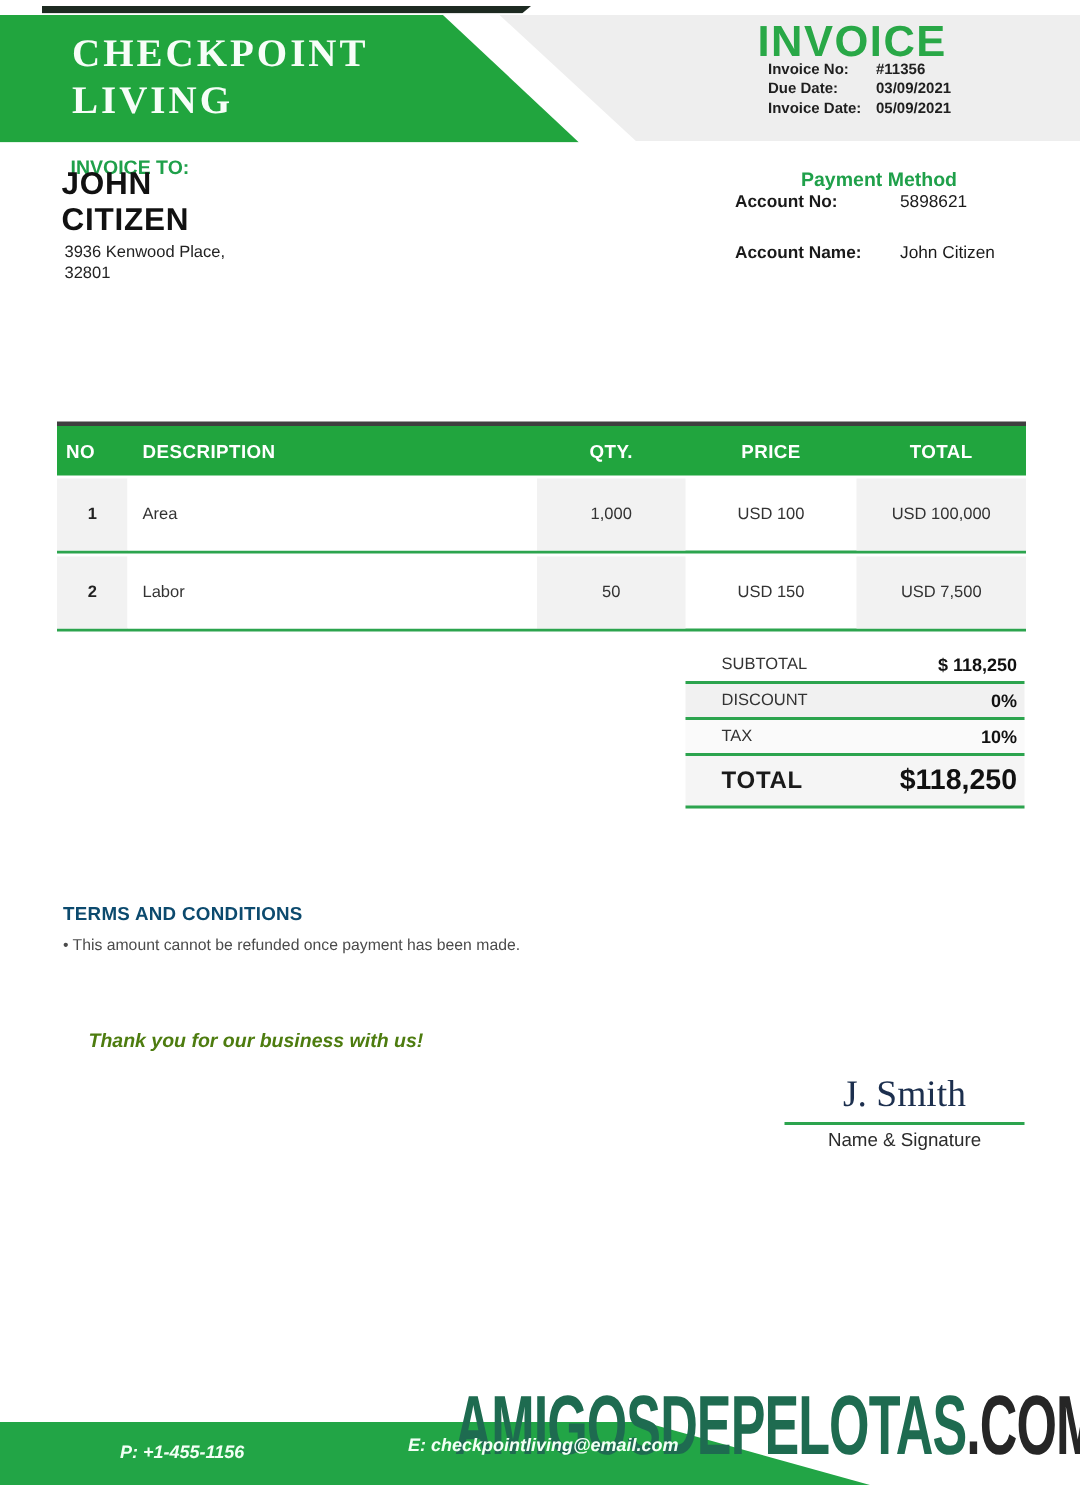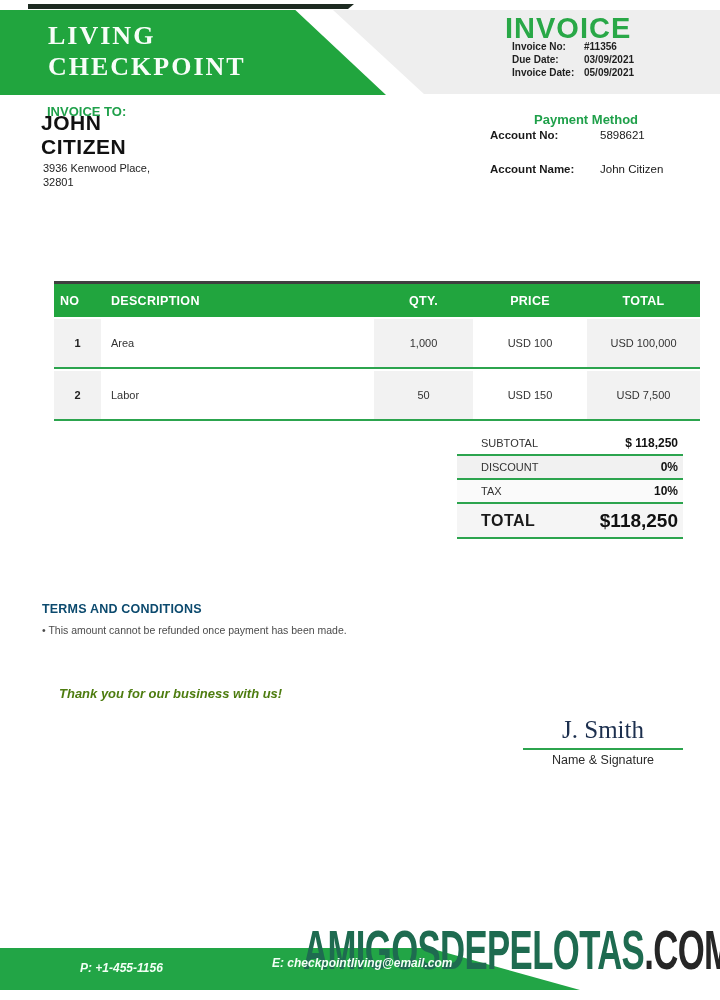--- a/index.html
+++ b/index.html
@@ -60,21 +60,21 @@
     position:absolute; left:490px; top:112px;
     color:#1fa04a; font-weight:800; font-size:13px;padding-left:44px;
   }
   .pay-row { position:absolute; left:490px; font-size:11.5px; display:flex; }
   .pay-row .lbl { font-weight:800; color:#1a1a1a; width:110px; }
   .pay-row .val { color:#1a1a1a; }
   .pay-row.no   { top:129px; }
   .pay-row.name { top:163px; }
 
   
-  .items { position:absolute; left:38px; top:281px; width:646px; border-top:3px solid #3f3f3f;margin-left:16px; }
+  .items { position:absolute; left:38px; top:281px; width:646px; border-top:3px solid #3f3f3f; }
   .thead {
     display:grid; grid-template-columns:47px 273px 99px 114px 113px;
     background:#21a53e; height:33px; align-items:center;
     color:#fff; font-weight:800; font-size:12.5px; letter-spacing:0.3px;
   }
   .thead .c { text-align:center; }
   .thead .c.desc { text-align:left; padding-left:10px; }
   .thead .c.no { text-align:left; padding-left:6px; }
   .trow {
     display:grid; grid-template-columns:47px 273px 99px 114px 113px;
@@ -146,22 +146,22 @@
 </head>
 <body>
 
 <div class="page">
 
   <div class="top-dark-bar"></div>
   <div class="banner-green"></div>
   <div class="banner-gray"></div>
 
   <div class="brand">
+    <div>CHECKPOINT</div>
     <div>LIVING</div>
-    <div>CHECKPOINT</div>
   </div>
 
   <div class="invoice-title">INVOICE</div>
 
   <div class="invoice-meta">
     <div class="meta-row">
       <span class="lbl">Invoice No:</span>
       <span class="val">#11356</span>
     </div>
     <div class="meta-row">

